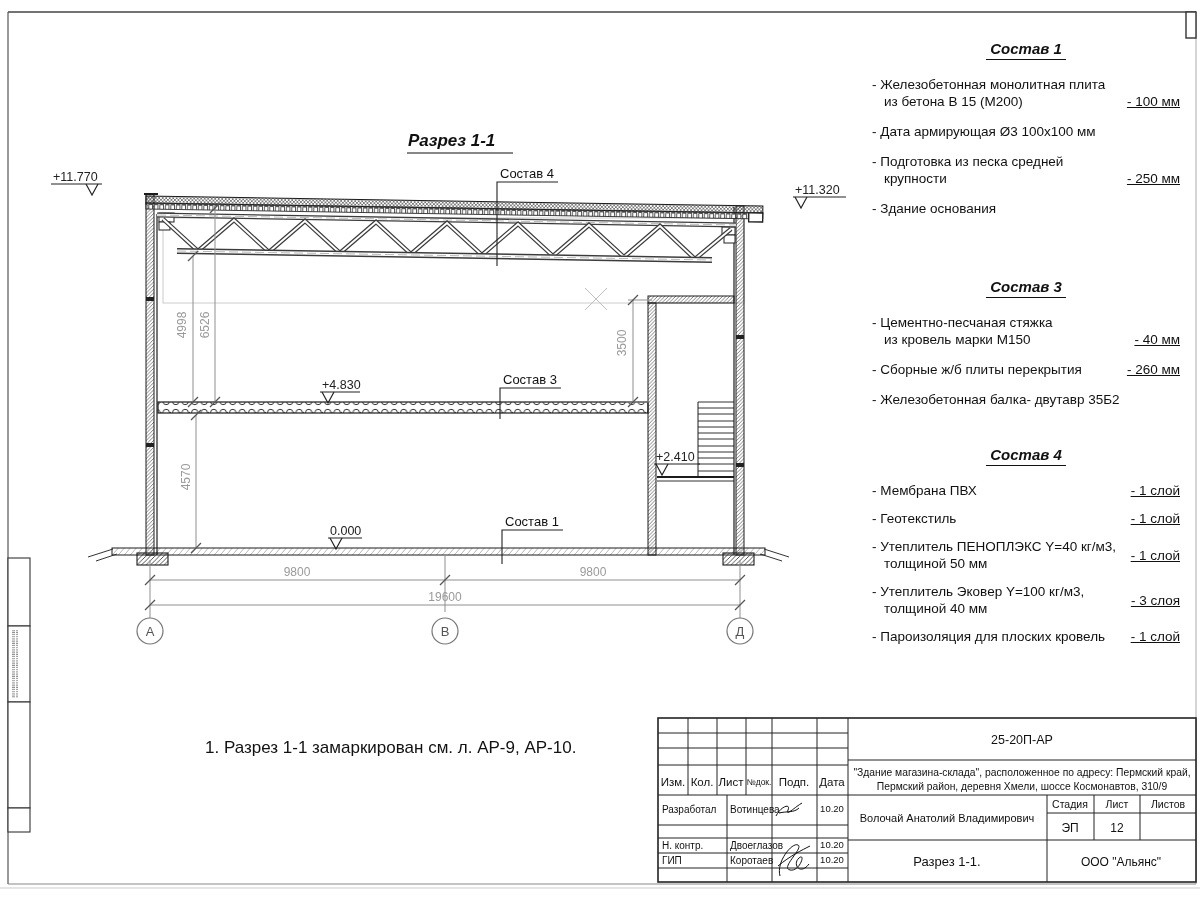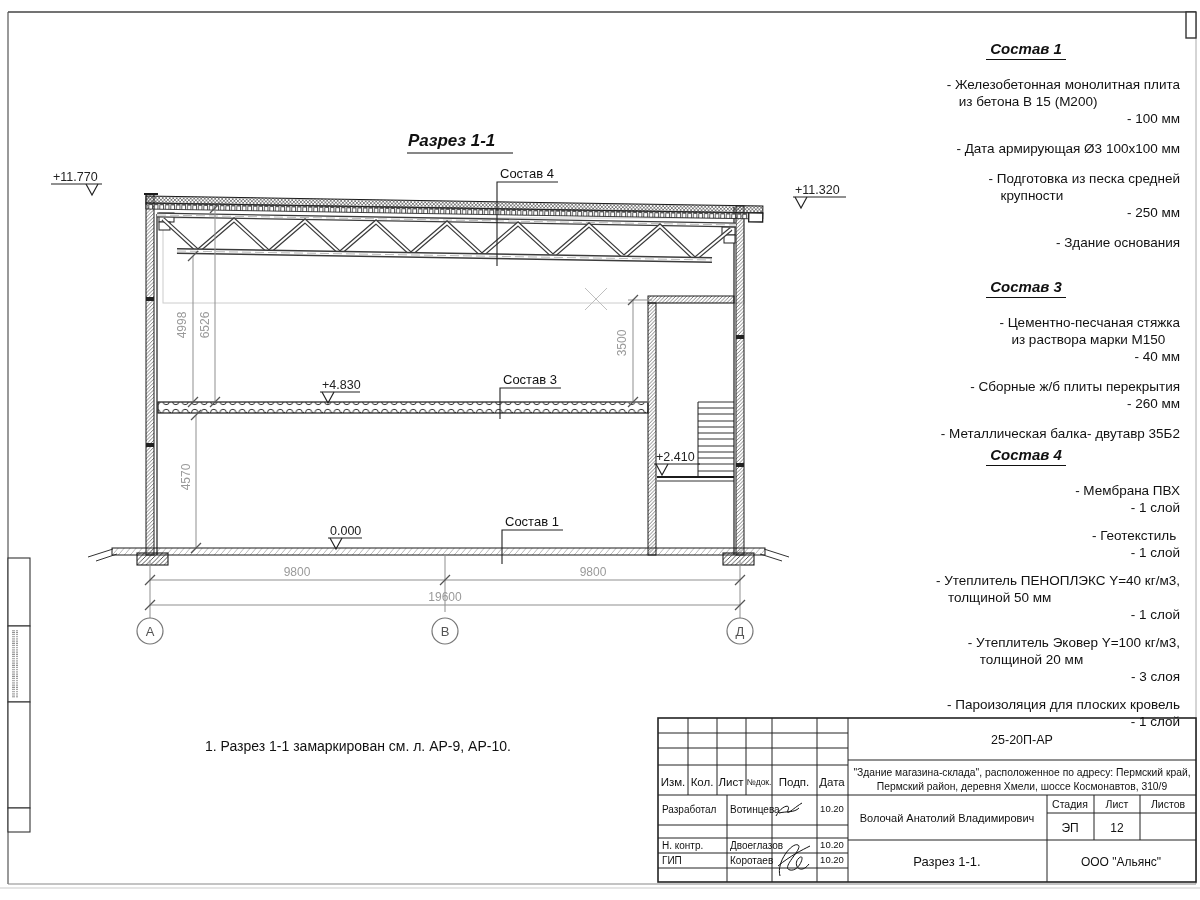--- a/index.html
+++ b/index.html
@@ -6,25 +6,25 @@
   body{width:1200px;height:900px;position:relative;overflow:hidden;
        font-family:"Liberation Sans",sans-serif;}
   #sheet{position:absolute;left:0;top:0;width:1200px;height:900px;background:#ffffff;}
   svg text{font-family:"Liberation Sans",sans-serif;}
   .overlay{position:absolute;left:0;top:0;width:1200px;height:900px;pointer-events:none;}
   .sostav{position:absolute;width:308px;color:#111;}
   .sostav h3{font-size:15px;font-style:italic;font-weight:600;margin:0 auto 16px auto;
              text-align:center;width:fit-content;border-bottom:1.2px solid #111;
              padding:0 4px 2px 4px;}
   .mat-row{display:flex;justify-content:space-between;align-items:flex-end;
-           margin-bottom:13px;font-size:13.5px;line-height:17px;flex-direction:column;}
-  .s4 .mat-row{margin-bottom:11px;}
+           margin-bottom:13px;font-size:13.5px;line-height:17px;}
+  .s4 .mat-row{margin-bottom:11px;align-items:center;}
   .mat-name{white-space:pre-line;padding-left:12px;text-indent:-12px;}
-  .mat-val{white-space:nowrap;padding-left:8px;}
-  .note{position:absolute;left:205px;top:738px;font-size:14px;color:#111;}
+  .mat-val{white-space:nowrap;padding-left:8px;text-decoration:underline;}
+  .note{position:absolute;left:205px;top:738px;font-size:17px;color:#111;}
 </style>
 </head>
 <body>
 
 <div id="sheet">
 <svg width="1200" height="900" viewBox="0 0 1200 900">
   <defs>
     <pattern id="xhatch" width="3.5" height="3.5" patternUnits="userSpaceOnUse">
       <path d="M0,0 L3.5,3.5 M3.5,0 L0,3.5" stroke="#3a3a3a" stroke-width="0.6"></path>
     </pattern>
@@ -323,29 +323,29 @@
     <div class="mat-row">
       <span class="mat-name">- Здание основания</span>
       <span class="mat-val"></span>
     </div>
   </div>
 
   <div class="sostav" style="left:872px;top:278px;">
     <h3>Состав 3</h3>
     <div class="mat-row">
       <span class="mat-name">- Цементно-песчаная стяжка
-из раствора марки М150</span>
+из кровель марки М150</span>
       <span class="mat-val">- 40 мм</span>
     </div>
     <div class="mat-row">
       <span class="mat-name">- Сборные ж/б плиты перекрытия</span>
       <span class="mat-val">- 260 мм</span>
     </div>
     <div class="mat-row">
-      <span class="mat-name">- Металлическая балка- двутавр 35Б2</span>
+      <span class="mat-name">- Железобетонная балка- двутавр 35Б2</span>
       <span class="mat-val"></span>
     </div>
   </div>
 
   <div class="sostav s4" style="left:872px;top:446px;">
     <h3>Состав 4</h3>
     <div class="mat-row">
       <span class="mat-name">- Мембрана ПВХ</span>
       <span class="mat-val">- 1 слой</span>
     </div>
@@ -353,21 +353,21 @@
       <span class="mat-name">- Геотекстиль</span>
       <span class="mat-val">- 1 слой</span>
     </div>
     <div class="mat-row">
       <span class="mat-name">- Утеплитель ПЕНОПЛЭКС Y=40 кг/м3,
 толщиной 50 мм</span>
       <span class="mat-val">- 1 слой</span>
     </div>
     <div class="mat-row">
       <span class="mat-name">- Утеплитель Эковер Y=100 кг/м3,
-толщиной 20 мм</span>
+толщиной 40 мм</span>
       <span class="mat-val">- 3 слоя</span>
     </div>
     <div class="mat-row">
       <span class="mat-name">- Пароизоляция для плоских кровель</span>
       <span class="mat-val">- 1 слой</span>
     </div>
   </div>
 
   <div class="note">1. Разрез 1-1 замаркирован см. л. АР-9, АР-10.</div>
 </div>

